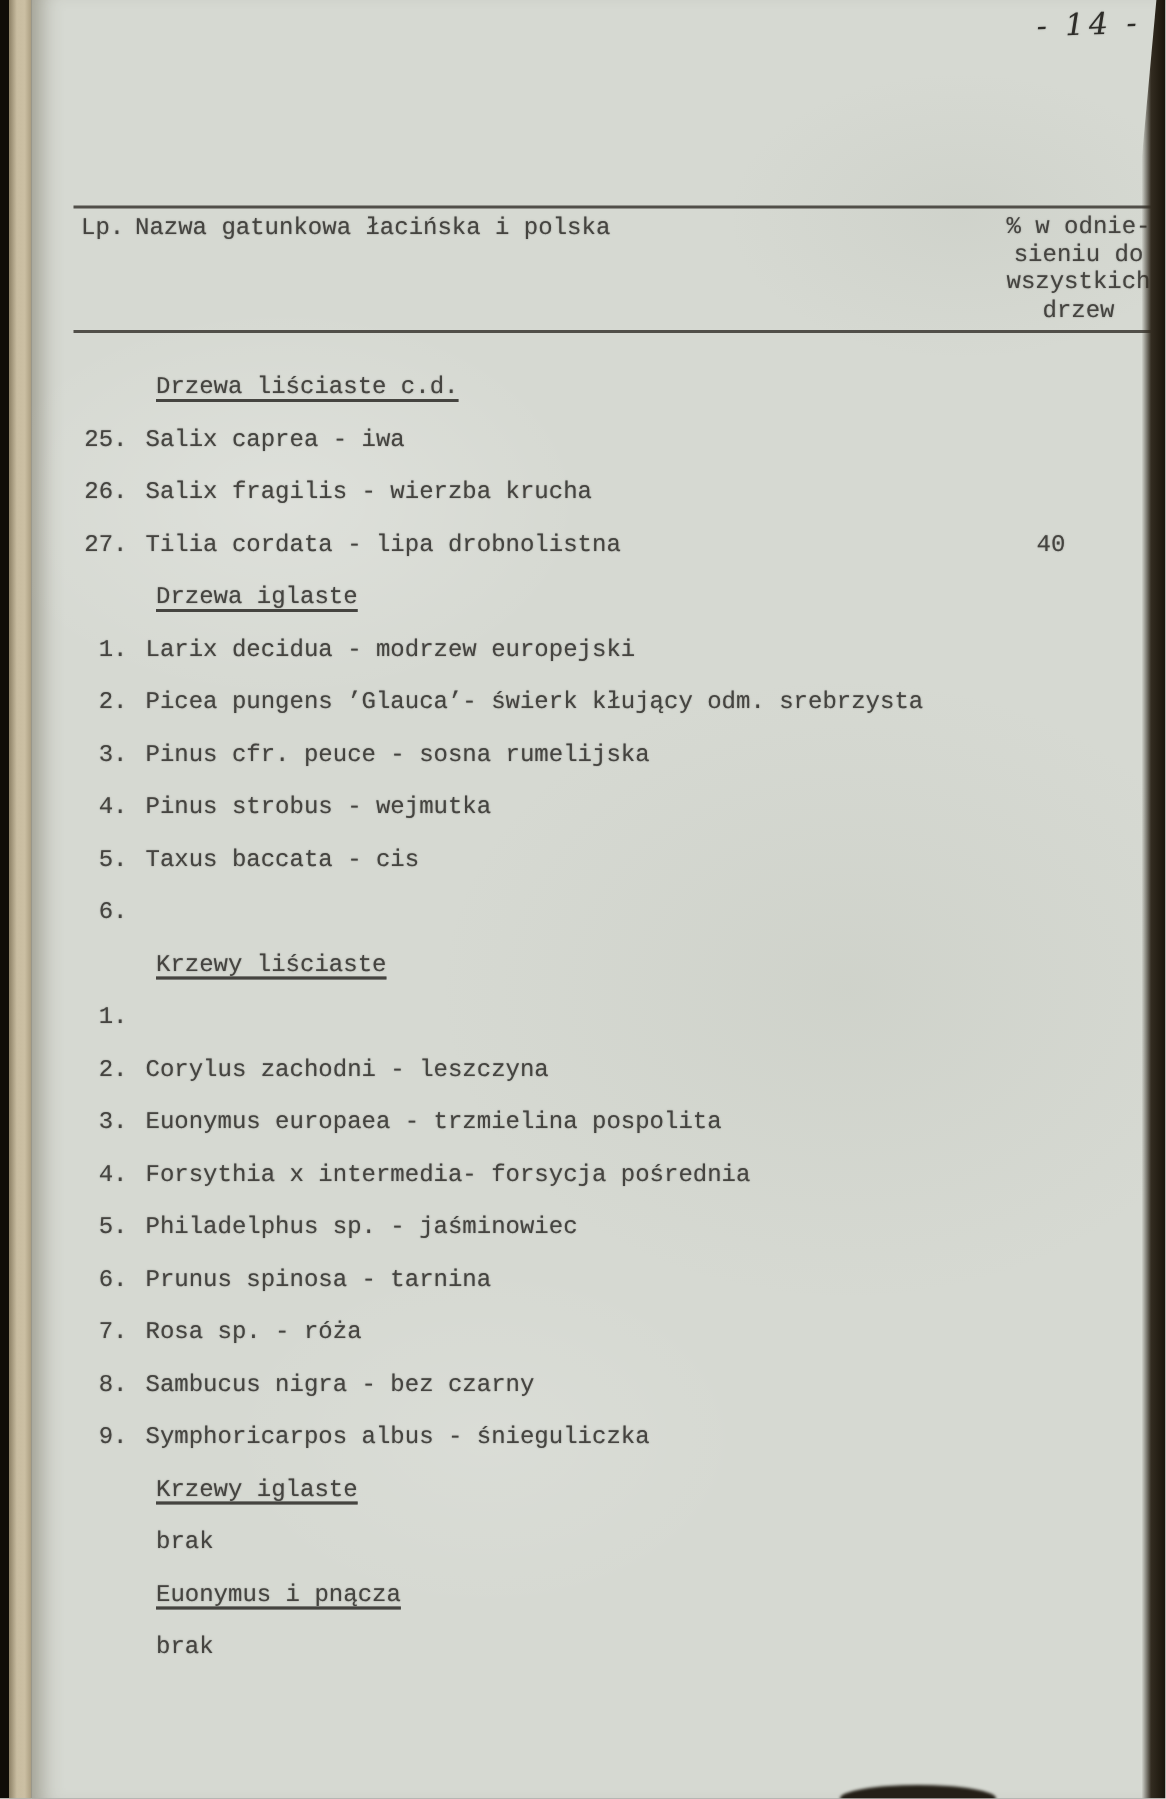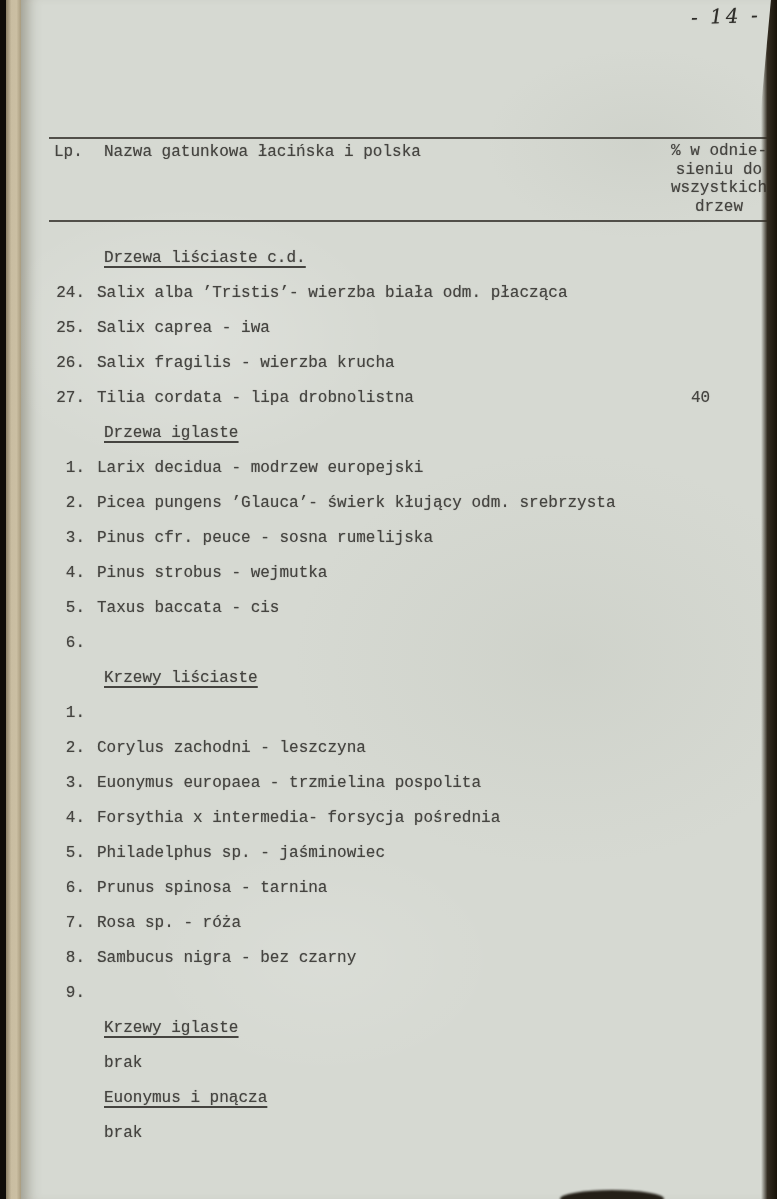--- a/index.html
+++ b/index.html
@@ -48,21 +48,21 @@
     color:#2e2d29; transform:rotate(-2deg);
   }
 
   
   .rule { position:absolute; left:28px; right:8px; height:2px;
           background:#514f49; box-shadow:0 2px 1px -1px rgba(81,79,73,.45); }
   .rule-top { top:137px; }
   .rule-bottom { top:220px; }
   .hdr { position:absolute; font-size:16px;text-align:center; }
   .hdr-lp   { left:33px;  top:143px; }
-  .hdr-name { left:83px;  top:143px; }
+  .hdr-name { left:69px;  top:143px; }
   .hdr-pct  { left:633px; top:142px; line-height:18.5px; width:130px; }
   .hdr-pct span { display:block; }
 
   
   .content { position:absolute; left:0; top:240px; width:100%; }
   .row { position:relative; height:35px; display:flex; align-items:center; font-size:16px; }
   .row .num { width:64px; padding-right:0; text-align:right; flex:0 0 64px; }
   .row .txt { margin-left:12px; white-space:nowrap; }
   .row .heading, .row .note { margin-left:83px; white-space:nowrap; }
   .row .heading {
@@ -90,24 +90,20 @@
       <span>drzew</span>
     </div>
     <div class="rule rule-bottom"></div>
 
     <div class="content">
 
       <div class="row">
         <span class="heading ink">Drzewa liściaste c.d.</span>
       </div>
       <div class="row">
-        <span class="num ink">24.</span>
-        <span class="txt ink">Salix alba ’Tristis’- wierzba biała odm. płacząca</span>
-      </div>
-      <div class="row">
         <span class="num ink">25.</span>
         <span class="txt ink">Salix caprea - iwa</span>
       </div>
       <div class="row">
         <span class="num ink">26.</span>
         <span class="txt ink">Salix fragilis - wierzba krucha</span>
       </div>
       <div class="row">
         <span class="num ink">27.</span>
         <span class="txt ink">Tilia cordata - lipa drobnolistna</span>
@@ -170,20 +166,21 @@
       <div class="row">
         <span class="num ink">7.</span>
         <span class="txt ink">Rosa sp. - róża</span>
       </div>
       <div class="row">
         <span class="num ink">8.</span>
         <span class="txt ink">Sambucus nigra - bez czarny</span>
       </div>
       <div class="row">
         <span class="num ink">9.</span>
+        <span class="txt ink">Symphoricarpos albus - śnieguliczka</span>
       </div>
 
       <div class="row">
         <span class="heading ink">Krzewy iglaste</span>
       </div>
       <div class="row">
         <span class="note ink">brak</span>
       </div>
 
       <div class="row">

